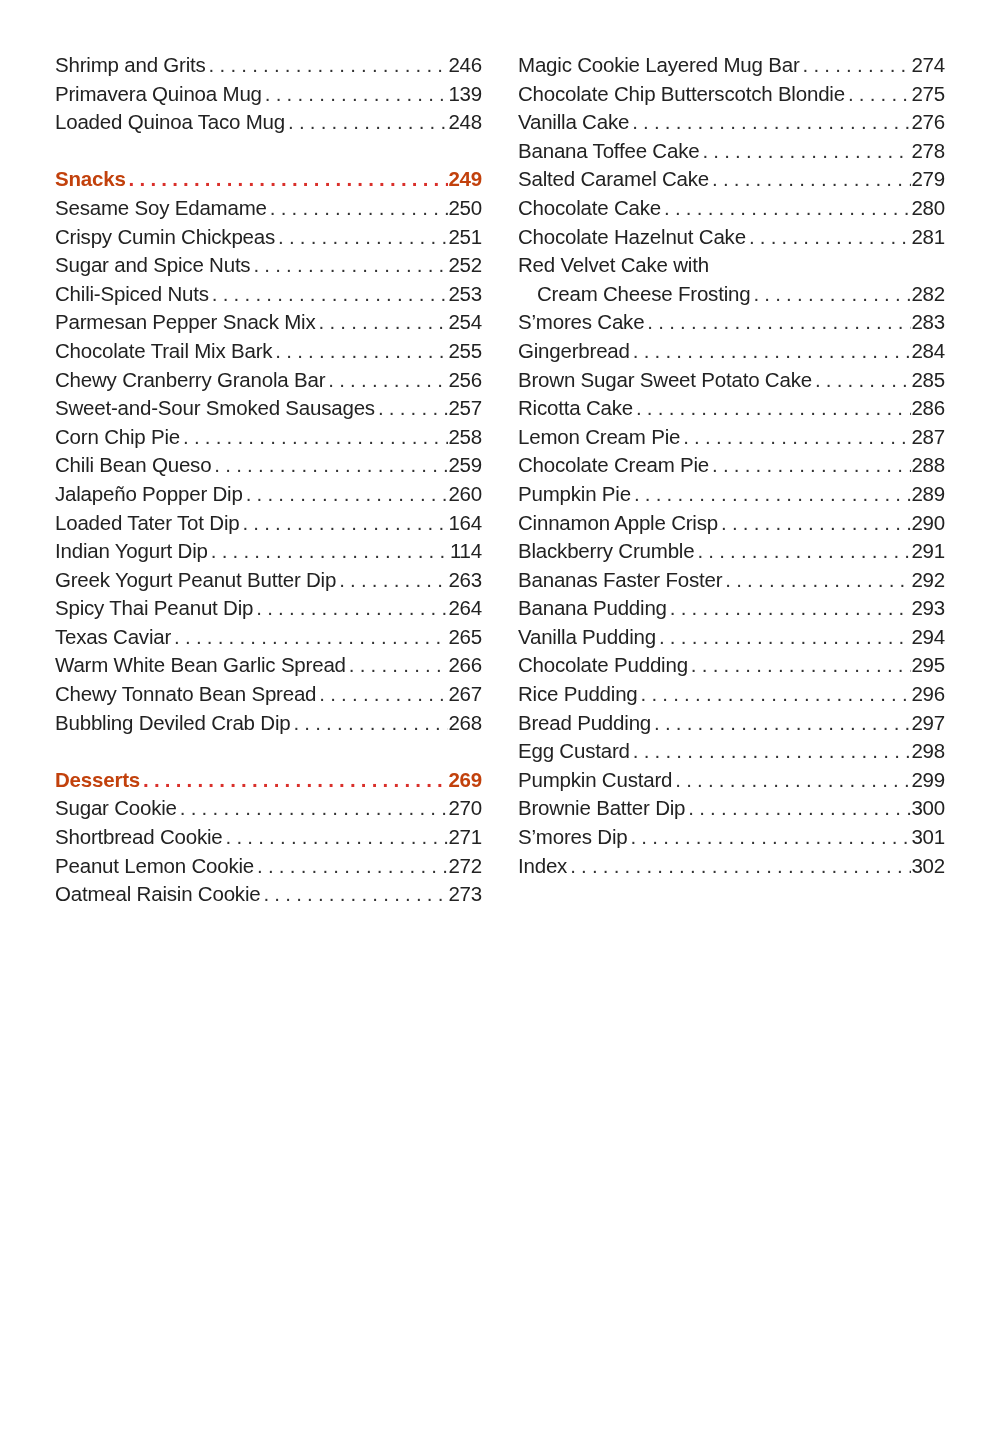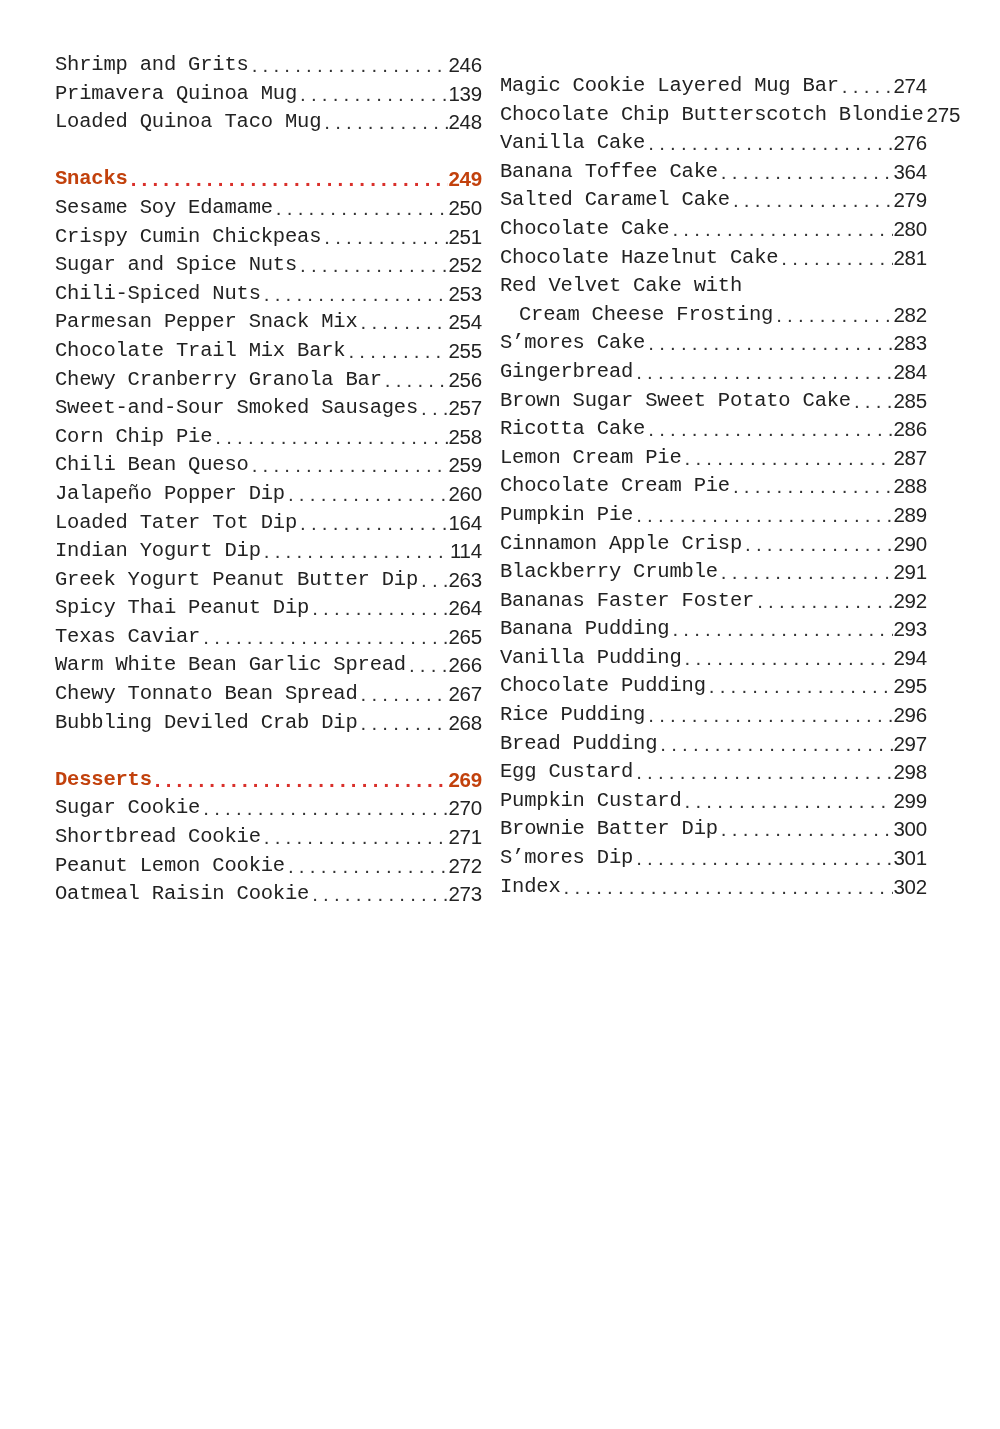--- a/index.html
+++ b/index.html
@@ -1,21 +1,21 @@
 <!DOCTYPE html>
 <html><head>
 <meta charset="utf-8">
 <style>
   html, body { margin: 0; padding: 0; background: #ffffff; }
   body { width: 1000px; height: 1429px; position: relative; overflow: hidden; font-family: "Liberation Sans", sans-serif; color: #222222; }
   .col { position: absolute; top: 51px; width: 427px; }
   #col-left { left: 55px; }
-  #col-right { left: 500px; margin-top: 21px; }
+  #col-right { left: 518px; }
   .row { height: 28.6px; line-height: 28.6px; font-size: 20.5px; display: flex; white-space: nowrap; letter-spacing: -0.2px; }
-  .row .t { flex: 0 0 auto; font-family: Liberation Mono, monospace; }
+  .row .t { flex: 0 0 auto; }
   .row .d { flex: 1 1 auto; overflow: hidden; letter-spacing: 3.2px; color: #333; padding-left: 3px; }
   .row .d::before { content: ". . . . . . . . . . . . . . . . . . . . . . . . . . . . . . . . . . . . . . . . . . . . . . . . . . . . . . . . . . . . . . ."; letter-spacing: 0; word-spacing: -0.5px; }
   .row .p { flex: 0 0 auto; text-align: left; }
   .row.heading { color: #c2410c; font-weight: bold; }
   .row.heading .d { color: #d9302a; }
   .row.indent .t { padding-left: 19px; }
   .gap { height: 28.6px; }
 </style>
 </head>
 <body>
@@ -176,21 +176,21 @@
       <span class="p">275</span>
     </div>
     <div class="row">
       <span class="t">Vanilla Cake</span>
       <span class="d"></span>
       <span class="p">276</span>
     </div>
     <div class="row">
       <span class="t">Banana Toffee Cake</span>
       <span class="d"></span>
-      <span class="p">364</span>
+      <span class="p">278</span>
     </div>
     <div class="row">
       <span class="t">Salted Caramel Cake</span>
       <span class="d"></span>
       <span class="p">279</span>
     </div>
     <div class="row">
       <span class="t">Chocolate Cake</span>
       <span class="d"></span>
       <span class="p">280</span>

